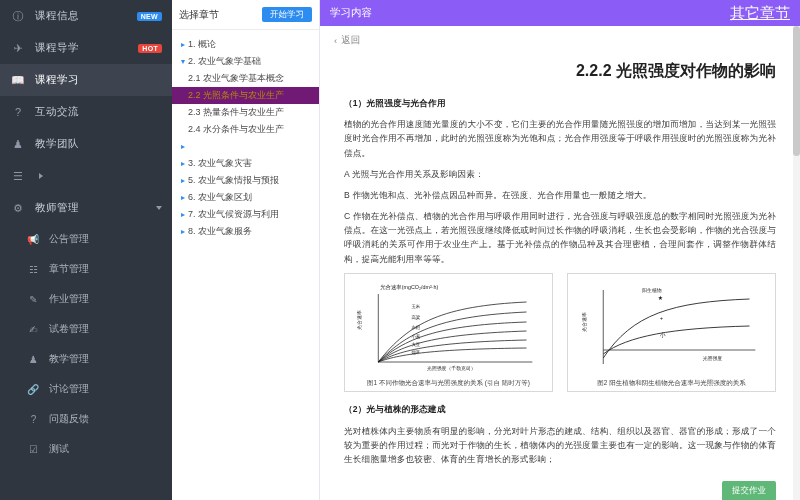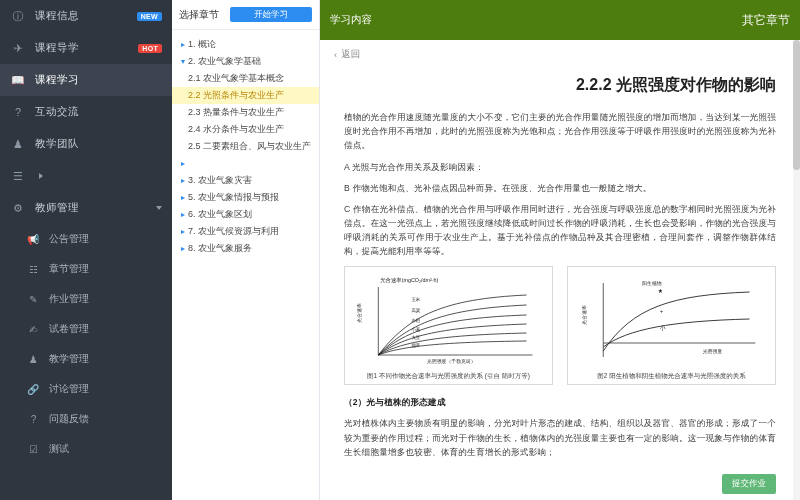--- a/index.html
+++ b/index.html
@@ -57,42 +57,42 @@
     border-right:1px solid #e4e7ed;display:flex;flex-direction:column;
     box-sizing:border-box;
   }
   .chapters-head{
     height:30px;display:flex;align-items:center;justify-content:space-between;
     padding:0 7px;border-bottom:1px solid #ececec;box-sizing:border-box;
   }
   .chapters-title{font-size:10px;color:#333;}
   .btn-blue{
     background:#2d8cf0;color:#fff;font-size:8.5px;border:0;border-radius:2px;
-    padding:3px 24px;cursor:pointer;line-height:1;
+    padding:3px 8px;cursor:pointer;line-height:1;
   }
   .tree{padding:6px 0 0 0;overflow:hidden;flex:1;}
   .tree-row{
     display:flex;align-items:center;min-height:17px;padding:1px 4px 1px 6px;
     font-size:9px;color:#4a4a4a;box-sizing:border-box;
   }
   .tree-row .tw{
     width:10px;flex:0 0 10px;display:flex;align-items:center;justify-content:center;
     color:#2d8cf0;font-size:8px;
   }
   .tree-row.lvl2{padding-left:16px;}
-  .tree-row.sel{background:#fef9c3;color:#b8860b;}
+  .tree-row.sel{background:#701a75;color:#b8860b;}
   .tree-row .tl{flex:1;white-space:nowrap;overflow:hidden;text-overflow:ellipsis;}
 
   
   .content{flex:1;background:#fff;display:flex;flex-direction:column;overflow:hidden;}
   .content-head{
-    height:40px;background:#4d7c0f;color:#fff;display:flex;align-items:center;
+    height:26px;background:#8b5cf6;color:#fff;display:flex;align-items:center;
     justify-content:space-between;padding:0 10px;font-size:10.5px;box-sizing:border-box;
   }
-  .head-right{font-size:12px;opacity:.95;}
+  .head-right{font-size:15px;opacity:.95;text-decoration:underline;}
   .back-row{padding:8px 14px 2px;font-size:9.5px;color:#888;display:flex;align-items:center;}
   .back-row .chev{margin-right:4px;}
   .doc{flex:1;overflow:hidden;padding:0 24px 10px;box-sizing:border-box;}
   .doc h1{
     text-align:right;font-size:16px;color:#222;margin:12px 0 14px;font-weight:bold;
   }
   .doc p{
     font-size:8.6px;line-height:1.65;color:#3c3c3c;margin:0 0 7px;text-align:justify;
     letter-spacing:.2px;
   }
@@ -212,23 +212,20 @@
       </div>
       <div class="tree-row lvl2 sel">
         <span class="tl">2.2 光照条件与农业生产</span>
       </div>
       <div class="tree-row lvl2">
         <span class="tl">2.3 热量条件与农业生产</span>
       </div>
       <div class="tree-row lvl2">
         <span class="tl">2.4 水分条件与农业生产</span>
       </div>
-      <div class="tree-row lvl2">
-        <span class="tl">2.5 二要素组合、风与农业生产</span>
-      </div>
       <div class="tree-row">
         <span class="tw">▸</span>
       </div>
       <div class="tree-row">
         <span class="tw">▸</span>
         <span class="tl">3. 农业气象灾害</span>
       </div>
       <div class="tree-row">
         <span class="tw">▸</span>
         <span class="tl">5. 农业气象情报与预报</span>
@@ -253,20 +250,21 @@
       <span>学习内容</span>
       <span class="head-right">其它章节</span>
     </div>
     <div class="content-wrap">
       <div class="back-row">
         <span class="chev">‹</span>
         <span>返回</span>
       </div>
       <div class="doc">
         <h1>2.2.2 光照强度对作物的影响</h1>
+        <p class="sub">（1）光照强度与光合作用</p>
         <p>植物的光合作用速度随光量度的大小不变，它们主要的光合作用量随光照强度的增加而增加，当达到某一光照强度时光合作用不再增加，此时的光照强度称为光饱和点；光合作用强度等于呼吸作用强度时的光照强度称为光补偿点。</p>
         <p>A 光照与光合作用关系及影响因素：</p>
         <p>B 作物光饱和点、光补偿点因品种而异。在强度、光合作用量也一般随之增大。</p>
         <p>C 作物在光补偿点、植物的光合作用与呼吸作用同时进行，光合强度与呼吸强度总的数字相同时光照强度为光补偿点。在这一光强点上，若光照强度继续降低或时间过长作物的呼吸消耗，生长也会受影响，作物的光合强度与呼吸消耗的关系可作用于农业生产上。基于光补偿点的作物品种及其合理密植，合理间套作，调整作物群体结构，提高光能利用率等等。</p>
 
         <div class="figs">
 
           <div class="fig">
             <div class="plot">
               <svg width="100%" height="96" viewBox="0 0 200 96" preserveAspectRatio="none">

